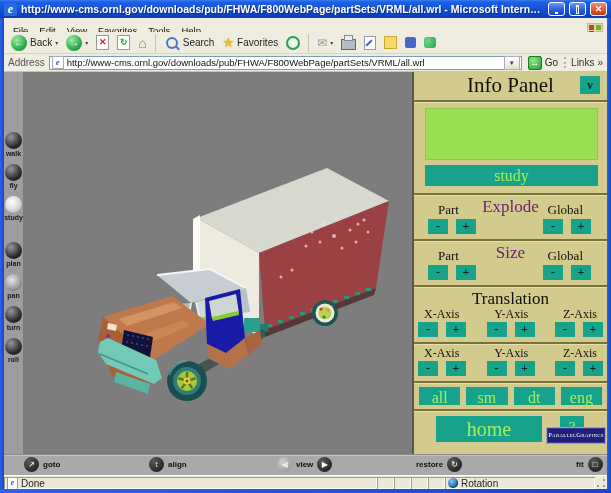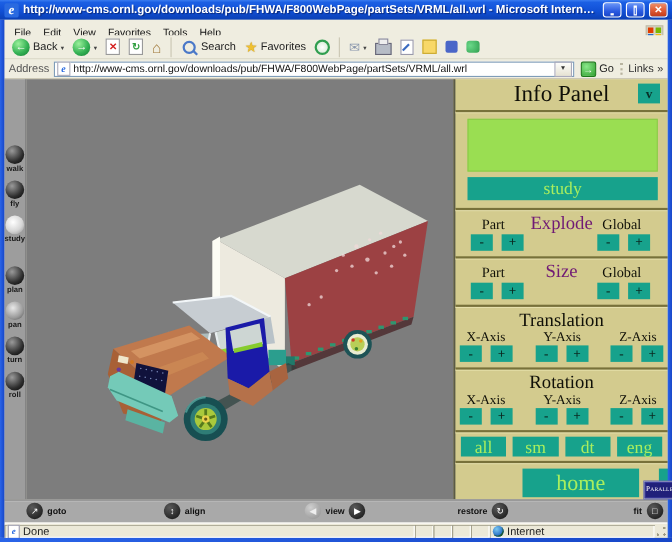--- a/index.html
+++ b/index.html
@@ -79,21 +79,21 @@
   .sec-sub{font-size:13px;color:#101008;line-height:14px;}
   .pmrow{display:flex;justify-content:space-between;padding:2px 16px 3px 14px;}
   .pmpair{display:flex;gap:8px;}
   .pm{width:20px;height:15px;background:#17a28c;border:none;color:#0a2820;font:bold 12px "Liberation Serif",serif;line-height:13px;text-align:center;padding:0;}
   .axisrow{display:flex;justify-content:space-between;padding:0 10px;margin-top:1px;gap:16px;}
   .axisrow span{font-size:12px;color:#101008;line-height:12px;}
   .pmrow3{display:flex;justify-content:space-between;padding:2px 4px 3px 4px;}
   .sec-title-c{text-align:center;font-size:17px;color:#101008;line-height:17px;margin-top:1px;}
   .psrow{display:flex;gap:6px;padding:2px 5px;height:22px;box-sizing:border-box;}
   .psrow .tealbtn{flex:1;font-size:16px;line-height:19px;}
-  .homearea{position:relative;height:34px;margin-left:39px;}
+  .homearea{position:relative;height:34px;}
   .homebtn{position:absolute;left:22px;top:3px;width:106px;height:26px;font-size:20px;line-height:24px;}
   .helpbtn{position:absolute;left:146px;top:3px;width:24px;height:22px;font-size:15px;line-height:20px;}
   .pglogo{position:absolute;left:132px;top:14px;width:58px;height:15px;background:#20207a;border:1px solid #9aa0c8;box-shadow:inset 0 0 0 1px #3a3a9a;color:#fff;font-variant:small-caps;font-size:6.5px;letter-spacing:.2px;text-align:center;line-height:14px;z-index:3;overflow:hidden;font-family:"Liberation Serif",serif;}
   
   .controlbar{left:4px;top:454px;width:603px;height:21px;background:#a9a9a9;border-top:1px solid #8a8a8a;box-shadow:inset 0 1px 0 #c4c4c4;}
   .cb-group{position:absolute;top:2px;display:flex;align-items:center;gap:4px;}
   .cb-circle{width:15px;height:15px;border-radius:50%;background:radial-gradient(circle at 35% 30%,#5a5a5a,#111);color:#fff;font-size:8px;line-height:15px;text-align:center;padding:0;border:none;}
   .cb-circle.dis{background:radial-gradient(circle at 35% 30%,#cfcfcf,#8e8e8e);color:#eee;}
   .cb-label{font-size:8px;font-weight:bold;color:#111;}
   
@@ -413,21 +413,20 @@
         <button class="pm">-</button>
         <button class="pm">+</button>
       </span>
       <span class="pmpair">
         <button class="pm">-</button>
         <button class="pm">+</button>
       </span>
     </div>
     <div class="pline"></div>
 
-    <div class="sec-title-c">Rotation</div>
     <div class="axisrow">
       <span>X-Axis</span>
       <span>Y-Axis</span>
       <span>Z-Axis</span>
     </div>
     <div class="pmrow3">
       <span class="pmpair">
         <button class="pm">-</button>
         <button class="pm">+</button>
       </span>
@@ -486,20 +485,20 @@
   <span class="sb-pane sb-main">
     <span class="sb-doc">e</span>
     <span>Done</span>
   </span>
   <span class="sb-pane sb-small"></span>
   <span class="sb-pane sb-small"></span>
   <span class="sb-pane sb-small"></span>
   <span class="sb-pane sb-small"></span>
   <span class="sb-pane sb-zone">
     <span class="globe"></span>
-    <span>Internet</span>
+    <span>Rotation</span>
   </span>
   <span class="grip"></span>
 </div>
 
 <div class="abs border bleft"></div>
 <div class="abs border bright"></div>
 <div class="abs border bbottom"></div>
 
 </body></html>

